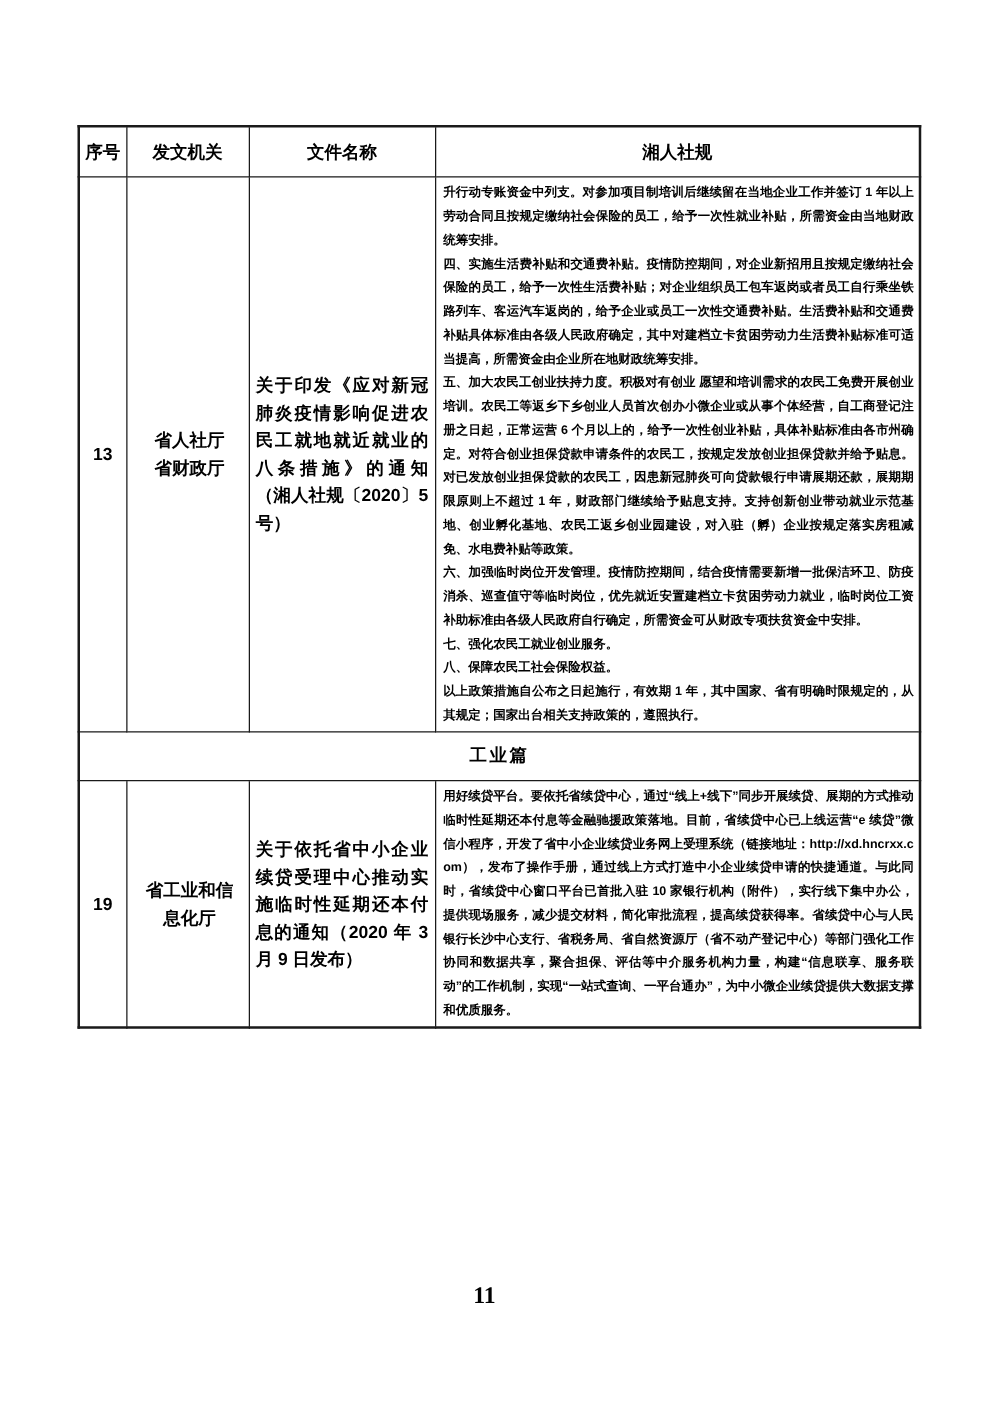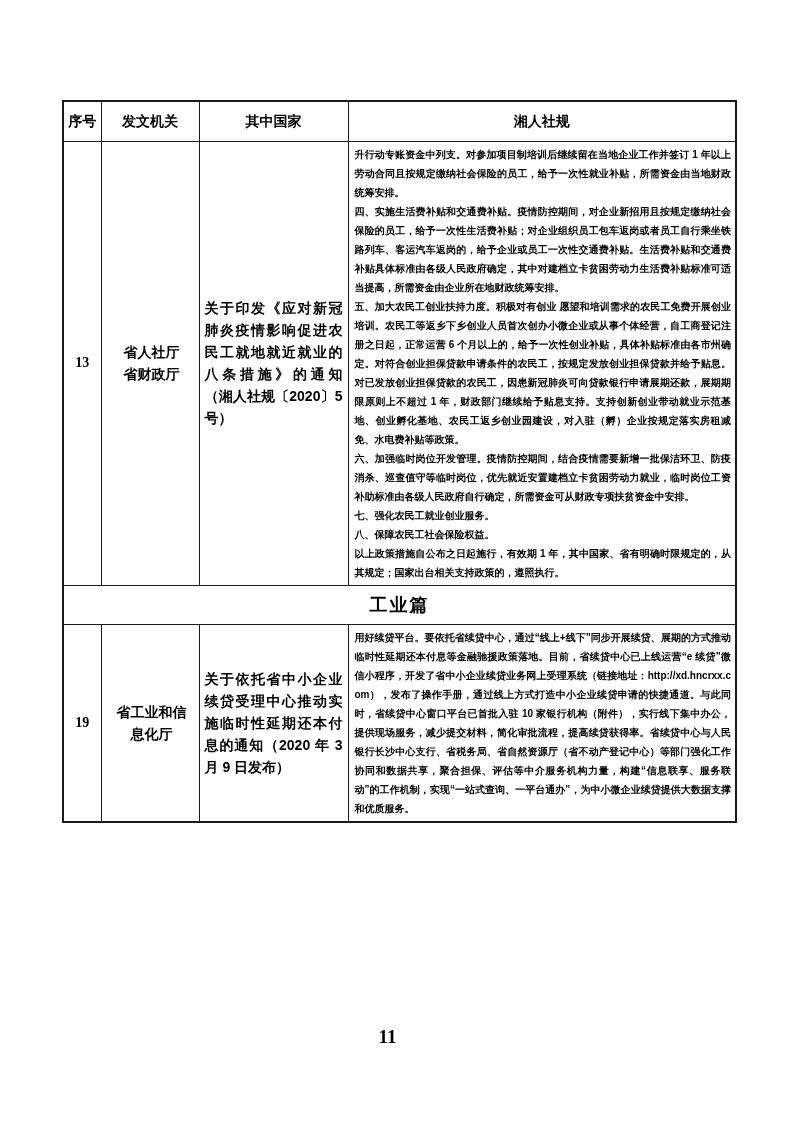--- a/index.html
+++ b/index.html
@@ -42,21 +42,21 @@
     font-size: 14px;
     font-weight: 700;
     text-align: center;
     line-height: 18px;
     padding: 2px;
   }
   td.no-cell {
     text-align: center;
     font-size: 14px;
     font-weight: 600;
-    font-family: Liberation Serif, serif;
+    font-family: Liberation Sans, sans-serif;
   }
   td.agency-cell {
     font-size: 14px;
     font-weight: 600;
     line-height: 22px;
     padding: 4px 6px 4px 9px;
     white-space: pre-line;
     text-align: center;
   }
   td.title-cell {
@@ -74,21 +74,21 @@
   td.content-cell p {
     font-size: 10px;
     font-weight: 600;
     line-height: 19px;
     text-align: justify;
     word-break: break-all;
   }
   tr.section-row td {
     height: 39px;
     text-align: center;
-    font-size: 18px;
+    font-size: 14px;
     font-weight: 700;
     letter-spacing: 2px;
   }
   .page-number {
     position: absolute;
     top: 1026px;
     left: 0;
     width: 100%;
     text-align: center;
     font-size: 19px;
@@ -105,21 +105,21 @@
     <colgroup>
       <col class="c-no">
         <col class="c-agency">
         <col class="c-title">
         <col class="c-main">
     </colgroup>
     <thead>
       <tr>
         <th class="hdr">序号</th>
         <th class="hdr">发文机关</th>
-        <th class="hdr">其中国家</th>
+        <th class="hdr">文件名称</th>
         <th class="hdr">湘人社规</th>
       </tr>
     </thead>
     <tbody>
       <tr>
         <td class="no-cell">13</td>
         <td class="agency-cell">省人社厅
 省财政厅</td>
         <td class="title-cell">关于印发《应对新冠肺炎疫情影响促进农民工就地就近就业的八条措施》的通知（湘人社规〔2020〕5 号）</td>
         <td class="content-cell">

